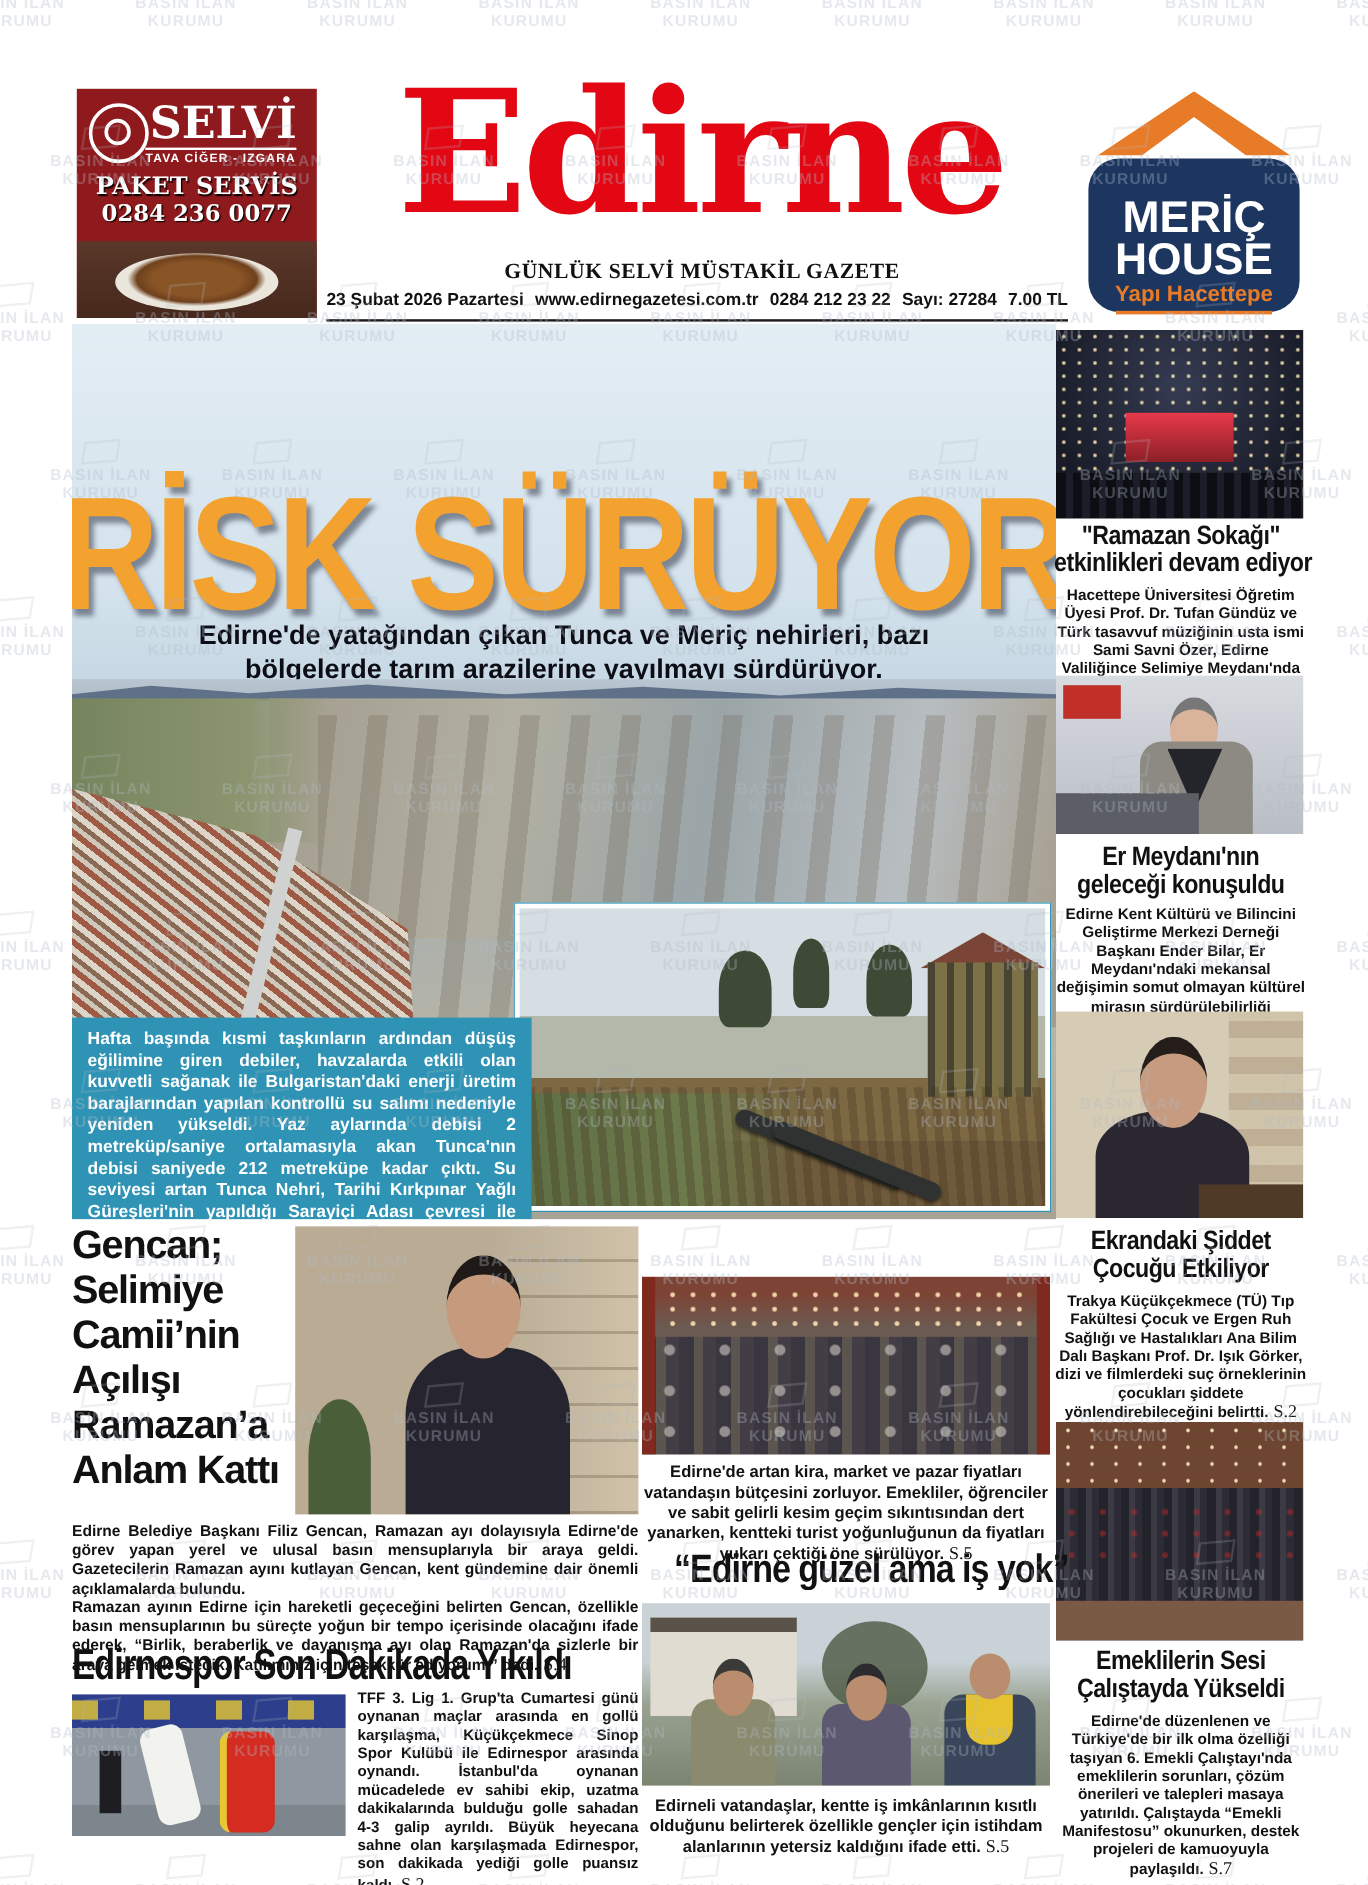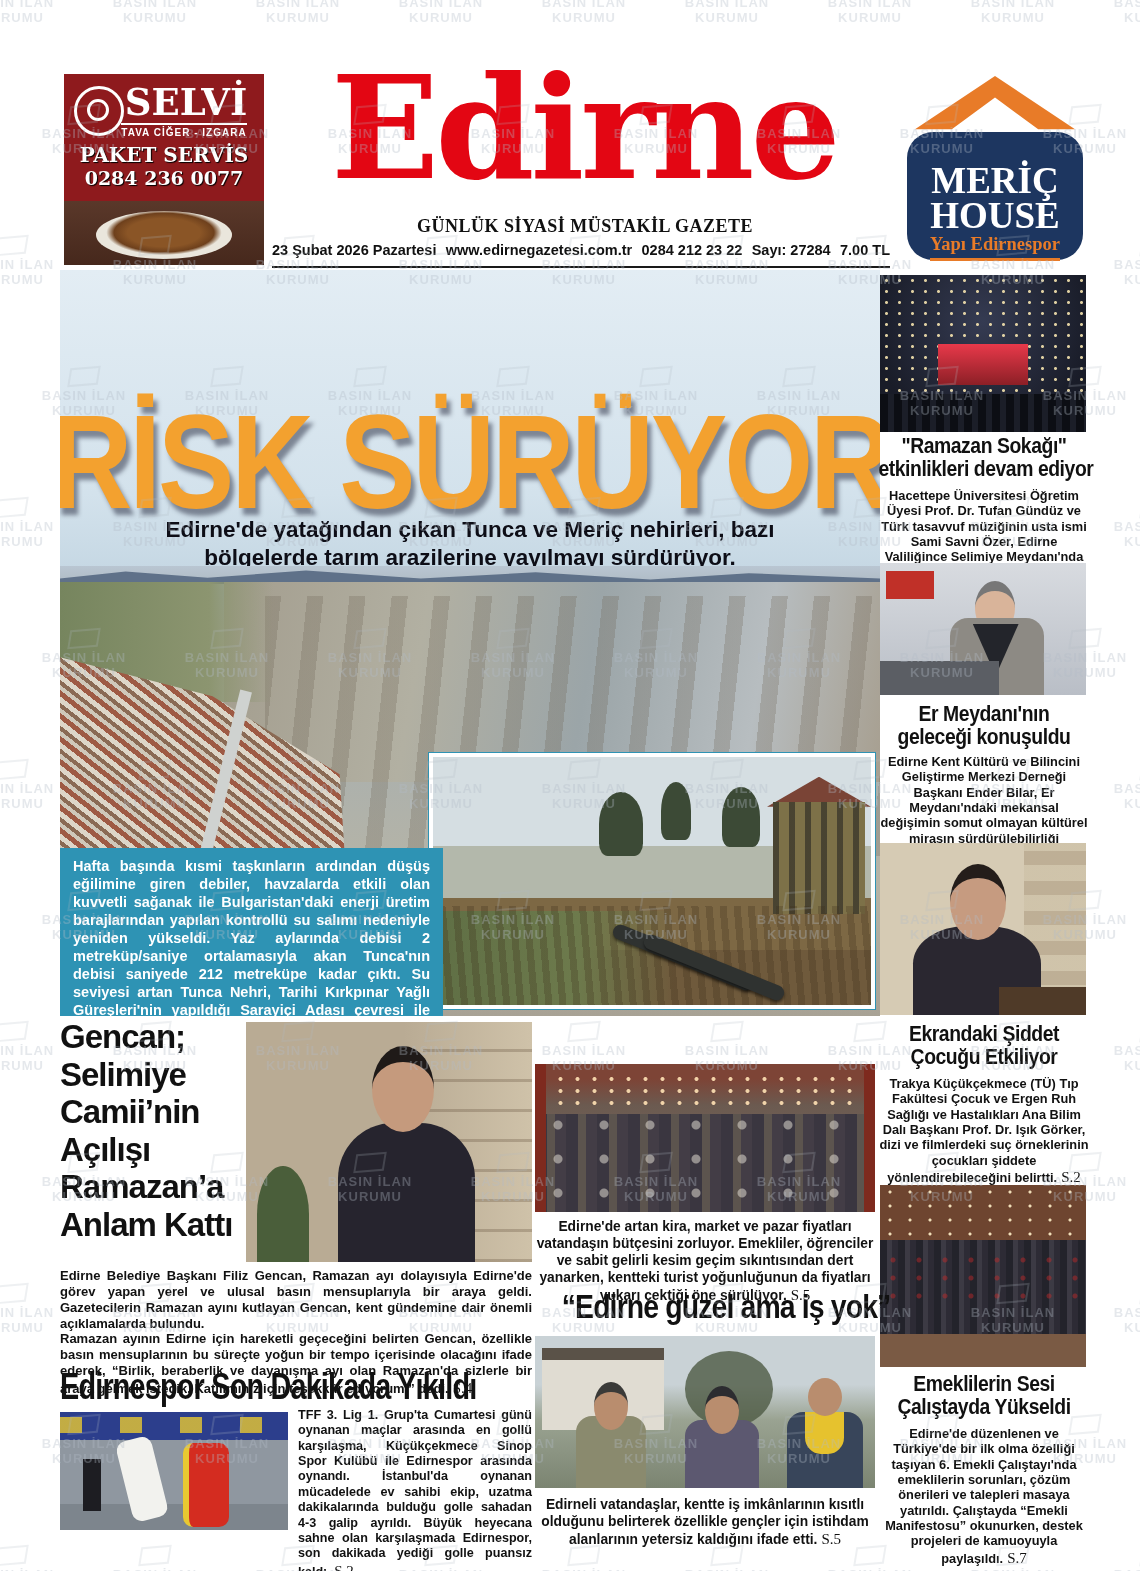--- a/index.html
+++ b/index.html
@@ -34,21 +34,21 @@
   .selvi-plate{position:absolute;left:32px;top:10px;width:136px;height:48px;border-radius:50%;
          background:radial-gradient(ellipse at 50% 45%,#8a5526 0 38%,#6e401c 52%,#eae6dc 60%);}
   .masthead{left:278px;top:54px;width:612px;text-align:center;
          font-family:"DejaVu Serif",serif;font-weight:700;font-size:142px;line-height:1.05;
          color:#e30613;letter-spacing:-4px;}
   .gazette{left:280px;top:216px;width:610px;text-align:center;
          font-family:"Liberation Serif",serif;font-weight:700;font-size:18px;letter-spacing:.5px;}
   .dateline{left:272px;top:242px;width:618px;display:flex;justify-content:space-between;
          font-weight:700;font-size:14.5px;}
   .header-rule{left:272px;top:266px;width:618px;height:2px;background:#1a1a1a;}
-  .meric{left:903px;top:76px;width:184px;height:186px;font-family:Liberation Serif, serif;}
+  .meric{left:903px;top:76px;width:184px;height:186px;}
   .meric-box{position:absolute;left:4px;top:56px;width:176px;height:128px;background:#1d3660;
          border-radius:26px;text-align:center;color:#fff;}
   .meric-roof{position:absolute;left:12px;top:0;width:160px;height:72px;background:#e87b28;
          clip-path:polygon(50% 0,100% 74%,77% 74%,50% 30%,23% 74%,0 74%);}
   .meric-l1{margin-top:32px;font-weight:800;font-size:37px;line-height:.92;letter-spacing:0px;}
   .meric-l2{font-weight:800;font-size:37px;line-height:.95;}
   .meric-tag{color:#e87b28;font-weight:800;font-size:18.5px;margin-top:1px;}
   .meric-bar{width:130px;height:3px;background:#e87b28;margin:3px auto 0;}
 
   
@@ -225,35 +225,35 @@
     <div class="selvi-brand">SELVİ</div>
     <div><span class="selvi-tag">TAVA CİĞER - IZGARA</span></div>
     <div class="selvi-service">PAKET SERVİS</div>
     <div class="selvi-phone">0284 236 0077</div>
     <div class="selvi-food">
       <div class="selvi-plate"></div>
     </div>
   </div>
 
   <div class="abs masthead">Edirne</div>
-  <div class="abs gazette">GÜNLÜK SİYASİ MÜSTAKİL GAZETE</div>
+  <div class="abs gazette">GÜNLÜK SELVİ MÜSTAKİL GAZETE</div>
   <div class="abs dateline">
     <span>23 Şubat 2026 Pazartesi</span>
     <span>www.edirnegazetesi.com.tr</span>
     <span>0284 212 23 22</span>
     <span>Sayı: 27284</span>
     <span>7.00 TL</span>
   </div>
   <div class="abs header-rule"></div>
 
   <div class="abs meric">
     <div class="meric-box">
       <div class="meric-l1">MERİÇ</div>
       <div class="meric-l2">HOUSE</div>
-      <div class="meric-tag">Yapı Edirnespor</div>
+      <div class="meric-tag">Yapı Hacettepe</div>
       <div class="meric-bar"></div>
     </div>
     <div class="meric-roof"></div>
   </div>
 
   <div class="abs lead">
     <div class="lead-h2"><span>RİSK SÜRÜYOR</span></div>
     <div class="lead-sub">Edirne'de yatağından çıkan Tunca ve Meriç nehirleri, bazı bölgelerde tarım arazilerine yayılmayı sürdürüyor.</div>
 
     <div class="aerial">

